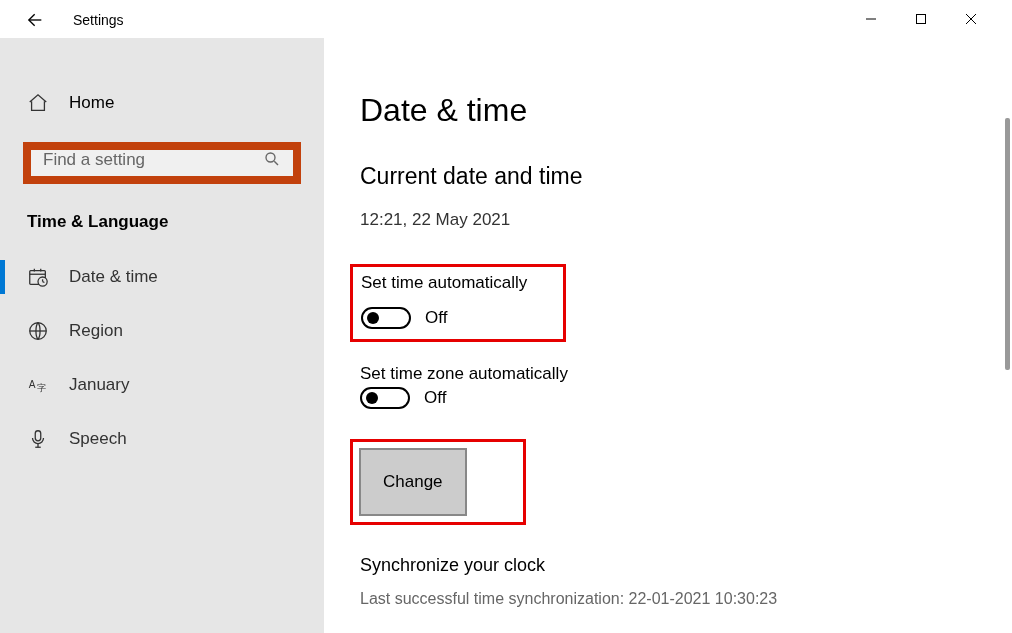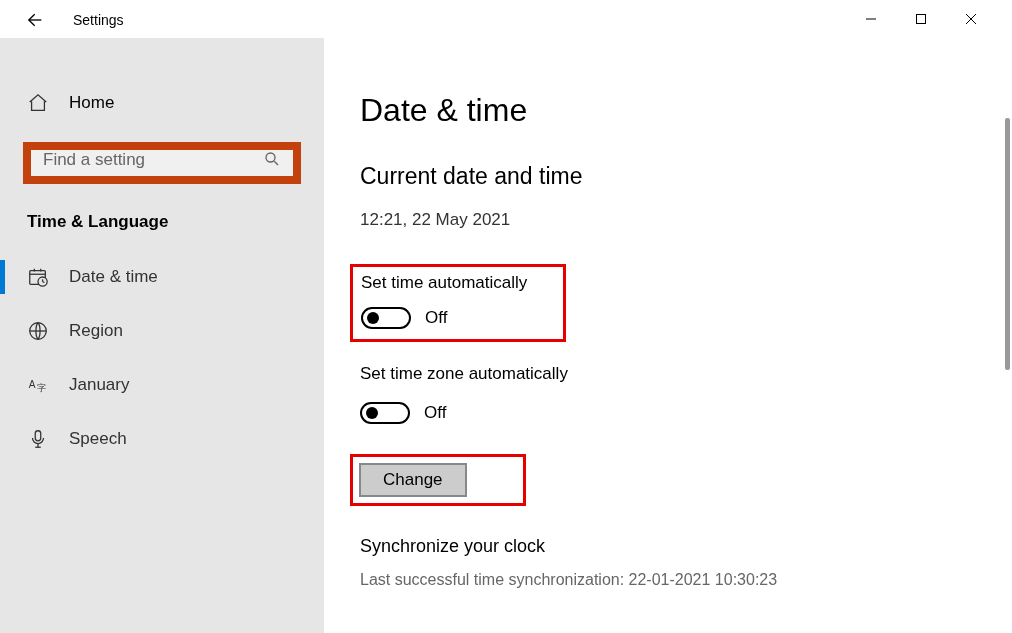--- a/index.html
+++ b/index.html
@@ -158,21 +158,21 @@
     .datetime-value {
       font-size: 17px;
       color: #333;
       margin-bottom: 34px;
     }
     .setting-block {
       margin-bottom: 26px;
     }
     .setting-label {
       font-size: 17px;
-      margin-bottom: 18px;
+      margin-bottom: 3px;
     }
     .toggle-row {
       display: flex;
       align-items: center;
       gap: 14px;
     }
     .toggle {
       width: 50px;
       height: 22px;
       border: 2px solid #000;
@@ -211,21 +211,21 @@
       border: 3px solid #e60000;
       display: inline-block;
       padding: 6px 56px 6px 6px;
       margin-left: -10px;
       margin-top: 4px;
       margin-bottom: 30px;
     }
     .change-btn {
       background: #ccc;
       border: 2px solid #888;
-      padding: 5px 22px;
+      padding: 22px 22px;
       font-size: 17px;
       cursor: pointer;
       text-align: right;
     }
     .sync-head {
       font-size: 18px;
       margin-bottom: 10px;
     }
     .sync-line {
       font-size: 16px;

